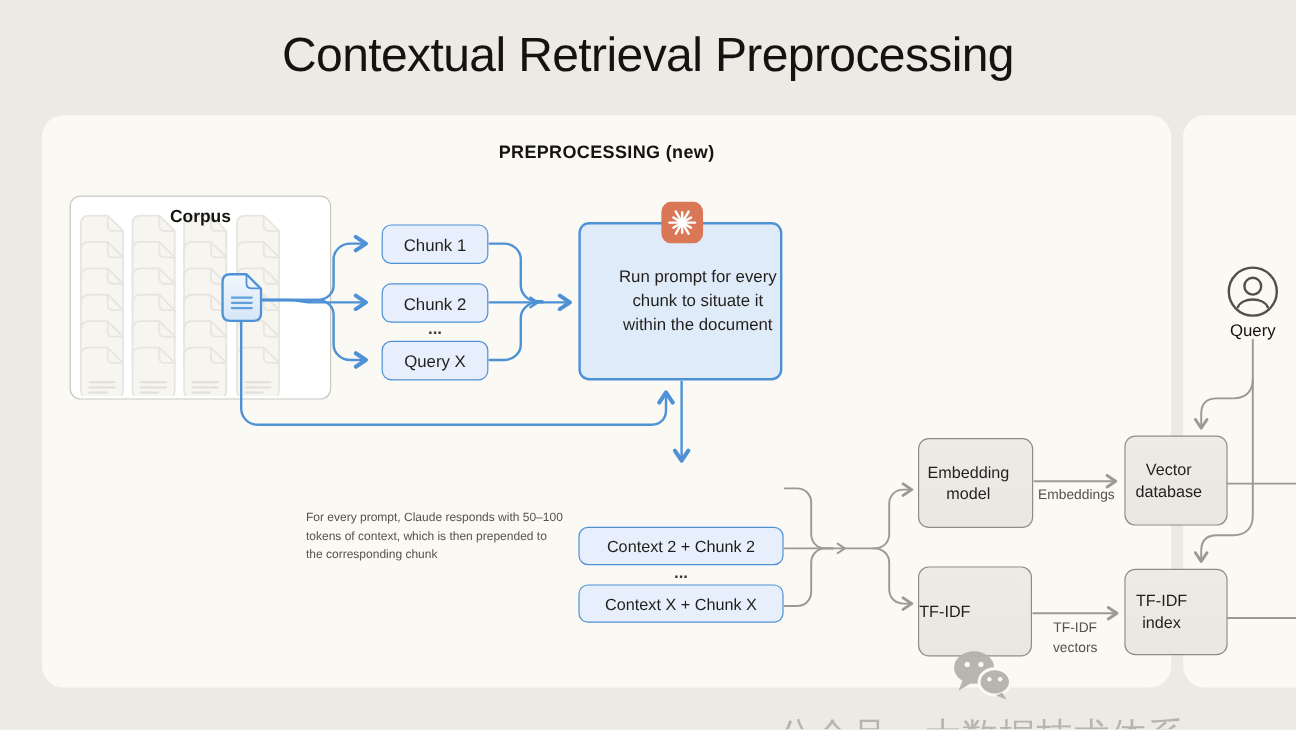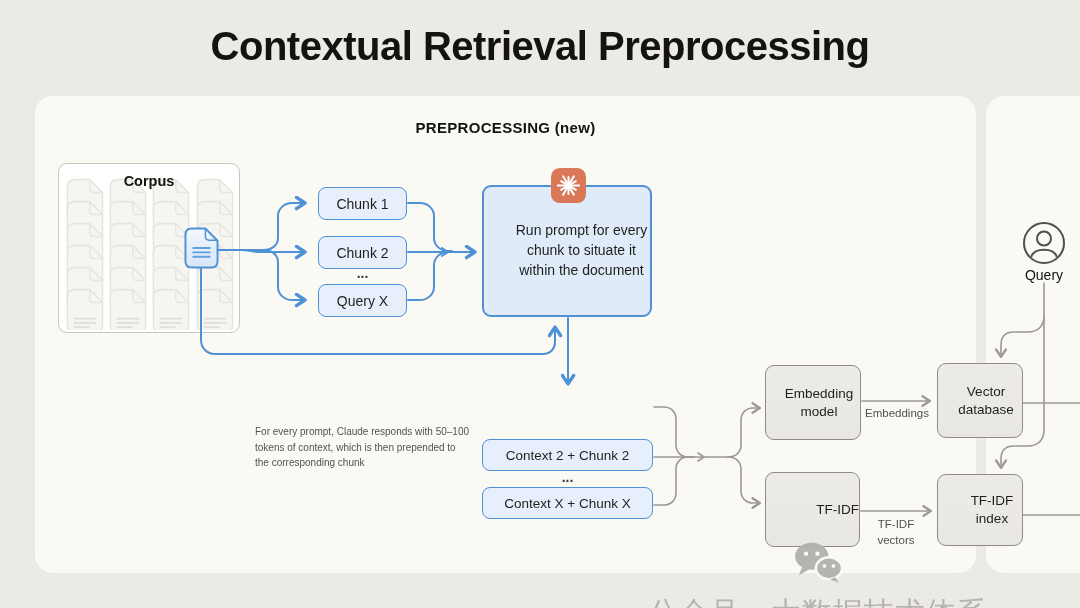--- a/index.html
+++ b/index.html
@@ -7,31 +7,31 @@
     --claude-orange:#D97757; --gray-line:#9C9992; --graybox-fill:#E9E7E1;
     --graybox-border:#8F8C85; --page-bg:#ECEAE4; --panel-bg:#FAF9F4;
     --ink:#201F1C; --muted:#54524C; --watermark-gray:#B3B1AB;
   }
   *{margin:0;padding:0;box-sizing:border-box;}
   html,body{width:1080px;height:608px;overflow:hidden;}
   body{font-family:"Liberation Sans","DejaVu Sans",sans-serif;background:var(--page-bg);}
   #stage{position:relative;width:1080px;height:608px;overflow:hidden;background:var(--page-bg);}
 
   .page-title{position:absolute;left:0;top:24px;width:1080px;text-align:center;
-    font-size:40px;font-weight:700;letter-spacing:-0.5px;color:#14130F;}
+    font-size:40px;font-weight:400;letter-spacing:-0.5px;color:#14130F;}
 
   .panel{position:absolute;top:96px;height:477px;background:var(--panel-bg);border-radius:18px;}
   .panel.main{left:35px;width:941px;}
   .panel.right{left:986px;width:120px;}
 
   .panel-heading{position:absolute;left:35px;top:119px;width:941px;text-align:center;
     font-size:15px;font-weight:700;letter-spacing:0.3px;color:#14130F;}
 
   
-  .corpus-box{position:absolute;left:58px;top:163px;width:182px;height:170px;background:#fff;
+  .corpus-box{position:absolute;left:58px;top:163px;width:218px;height:170px;background:#fff;
     border:1.5px solid #C9C7C0;border-radius:9px;overflow:hidden;padding-left:16px;}
   .corpus-label{position:absolute;left:0;right:0;top:9px;text-align:center;font-size:14.5px;
     font-weight:600;color:#14130F;z-index:3;}
   .doc-col{position:absolute;top:14px;width:38px;height:152px;overflow:hidden;}
   .doc-col svg{display:block;width:38px;height:46px;margin-top:-24px;}
   .doc-col svg:first-child{margin-top:0;}
   .hl-doc{position:absolute;left:184px;top:227px;width:35px;height:42px;z-index:4;}
 
   
   .bluebox{position:absolute;background:var(--blue-fill);border:1.6px solid var(--accent-blue);
@@ -42,21 +42,21 @@
   .ellipsis{position:absolute;text-align:center;font-size:14px;font-weight:700;color:#3A3935;z-index:4;}
 
   .bigbox{position:absolute;left:482px;top:185px;width:170px;height:132px;background:var(--bigbox-fill);
     border:2px solid var(--accent-blue);border-radius:9px;display:flex;align-items:center;
     justify-content:center;z-index:4;padding-left:29px;}
   .bigbox .inner{width:142px;text-align:center;font-size:14px;line-height:1.42;color:var(--ink);}
   .claude-badge{position:absolute;left:551px;top:168px;width:35px;height:35px;z-index:6;}
 
   .graybox{position:absolute;background:linear-gradient(#EDEBE6,var(--graybox-fill));
     border:1.6px solid var(--graybox-border);border-radius:9px;display:flex;align-items:center;
-    justify-content:flex-end;z-index:4;}
+    justify-content:flex-start;z-index:4;}
   .graybox .inner{text-align:center;font-size:13.5px;line-height:1.3;color:var(--ink);}
 
   .note{position:absolute;left:255px;top:424px;width:216px;font-size:10px;
     line-height:1.55;color:var(--muted);z-index:4;}
   .edge-label{position:absolute;text-align:center;font-size:11.5px;line-height:1.35;
     color:var(--muted);z-index:5;}
 
   .query-icon{position:absolute;left:1022px;top:221px;width:44px;height:44px;z-index:4;}
   .query-label{position:absolute;left:1014px;top:267px;width:60px;text-align:center;
     font-size:14px;color:#14130F;z-index:4;}

